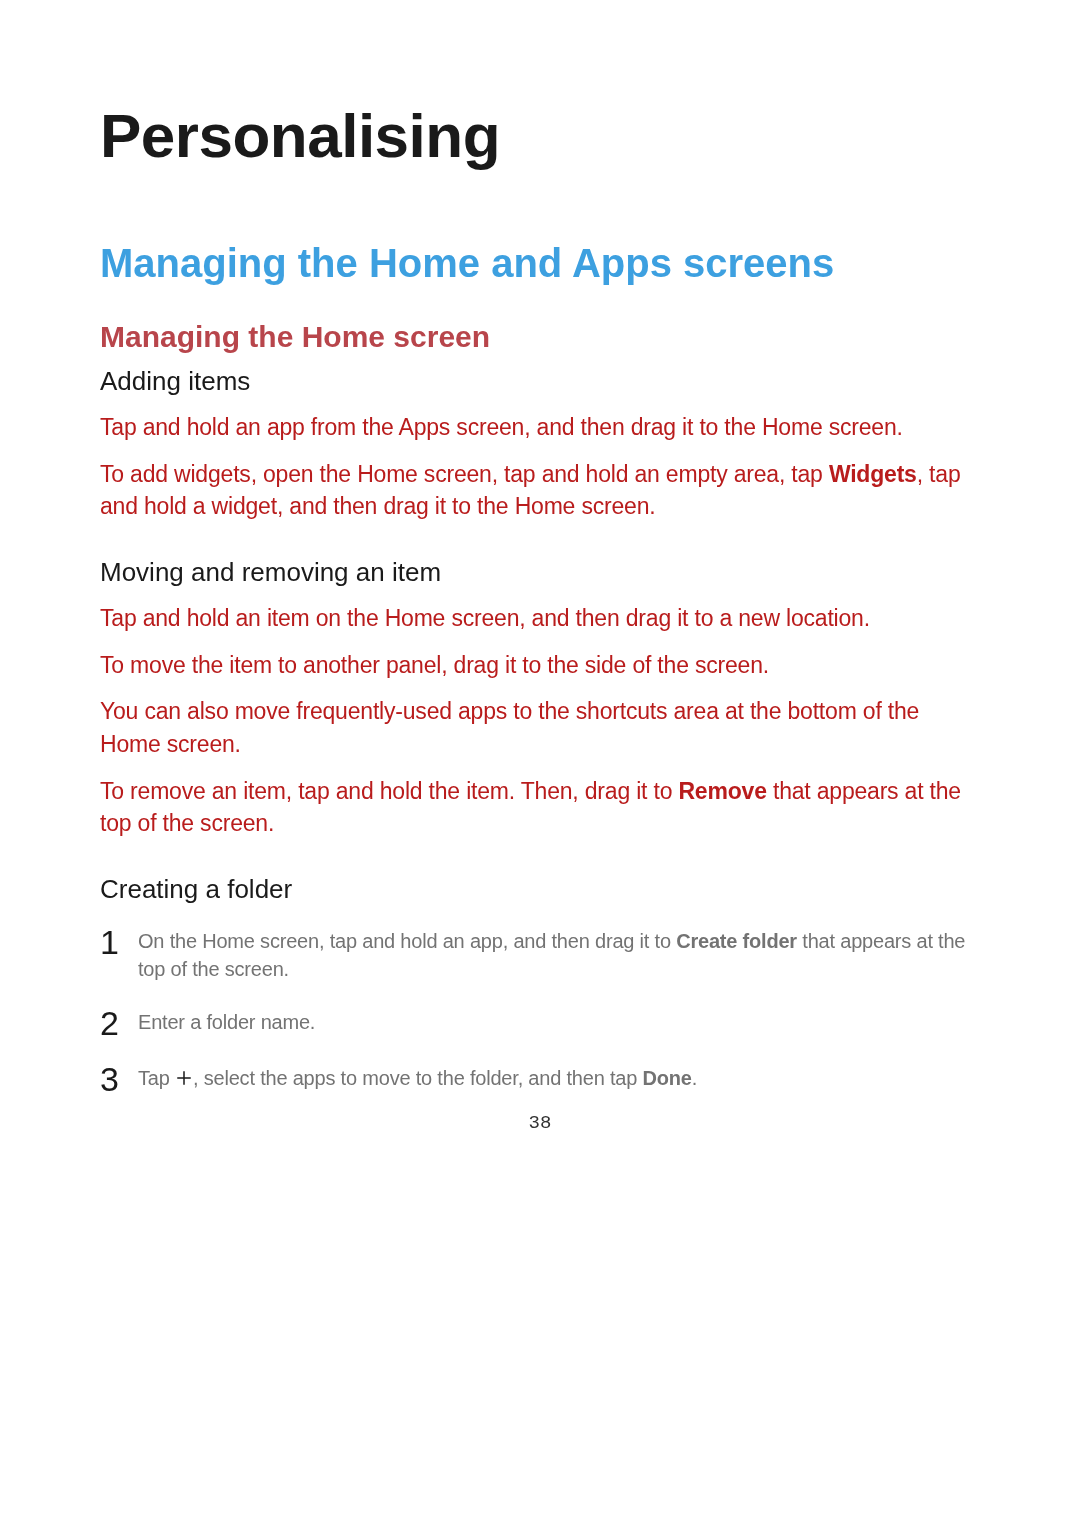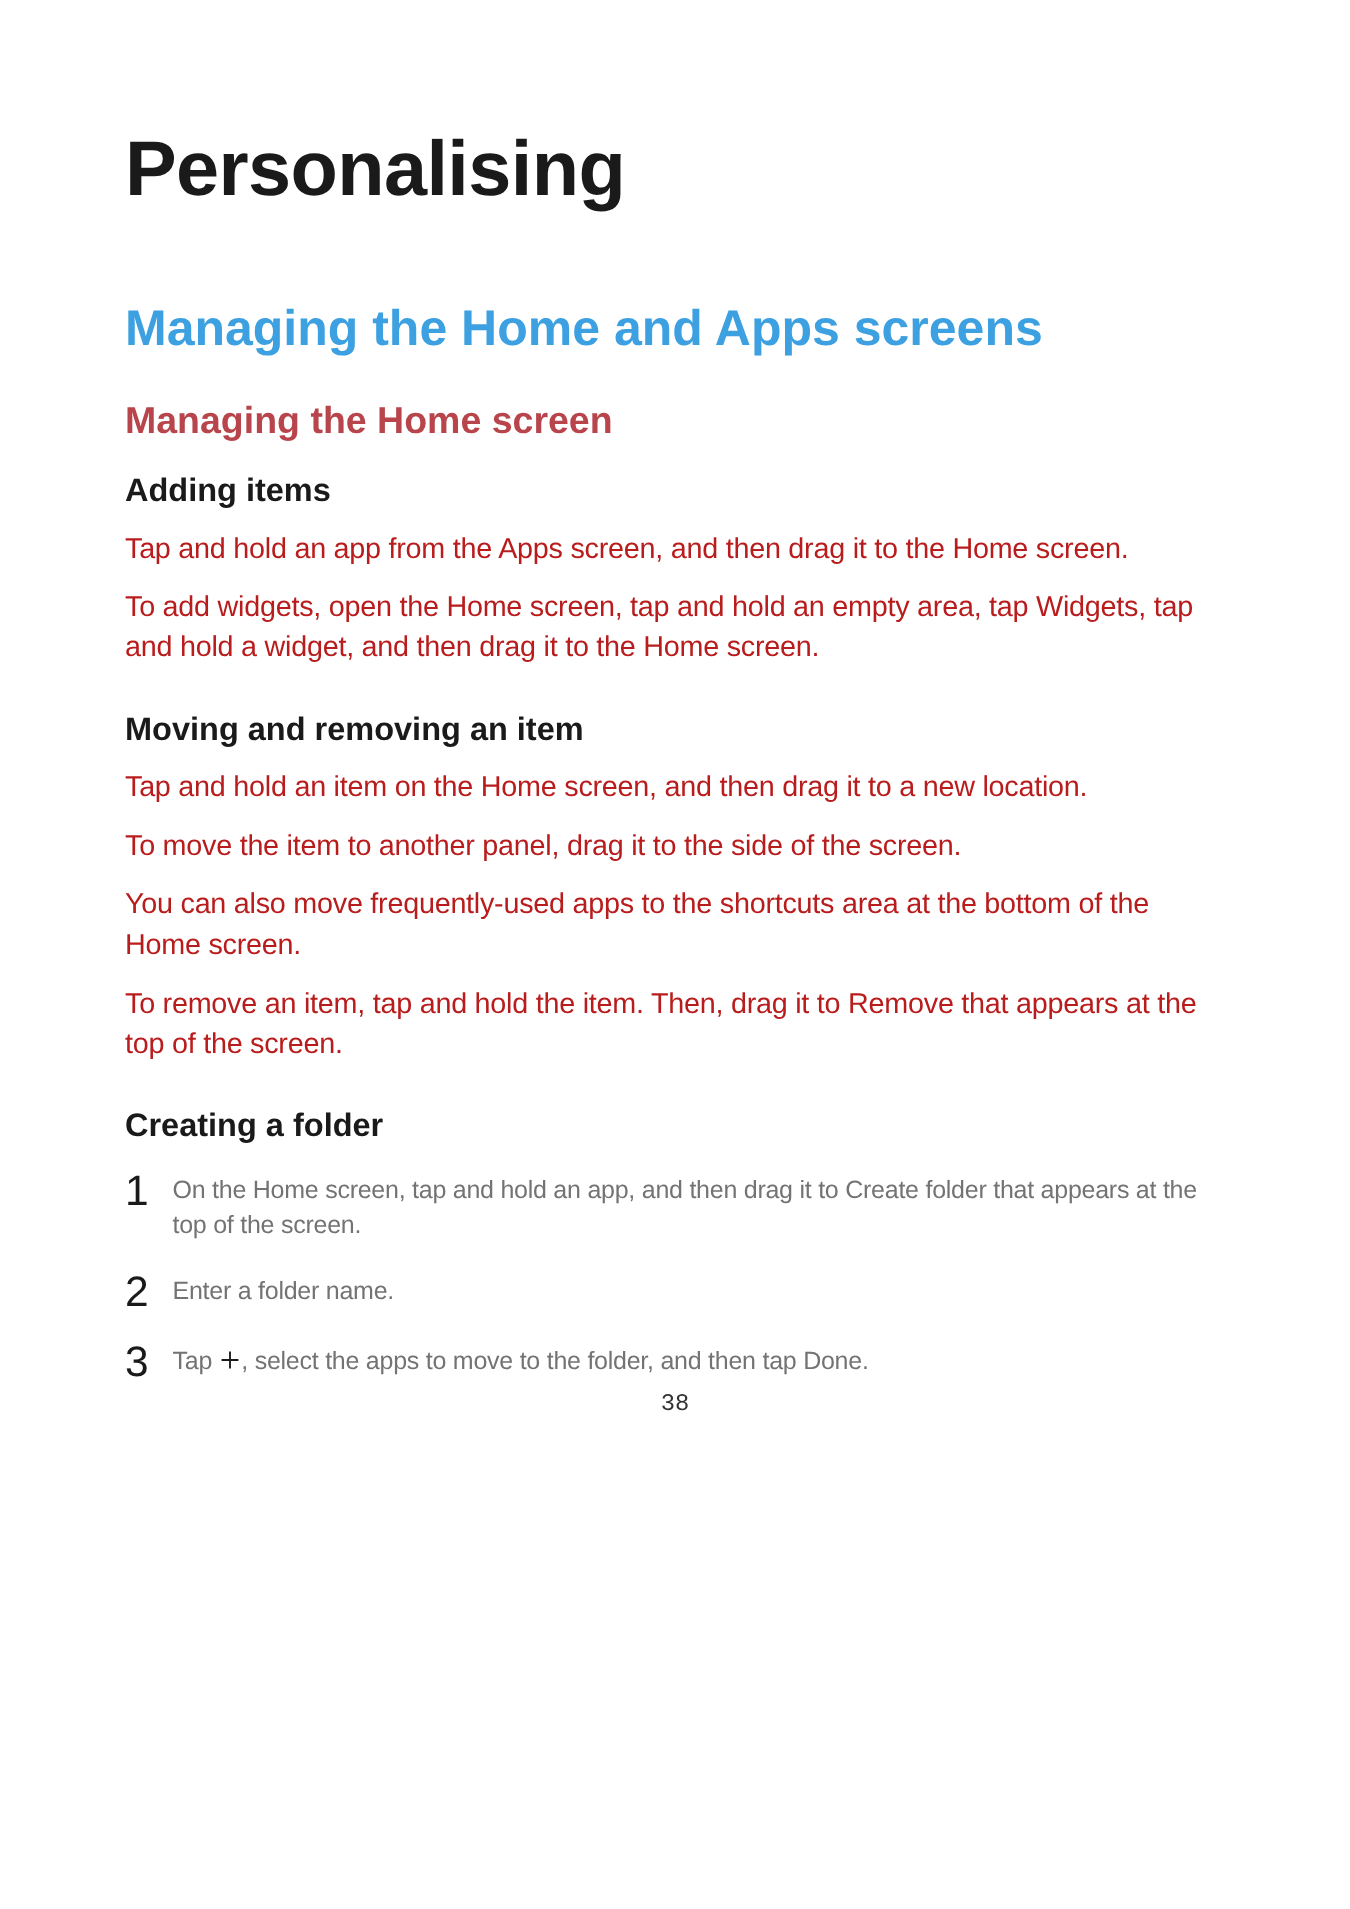--- a/index.html
+++ b/index.html
@@ -27,25 +27,25 @@
     font-size: 40px;
     font-weight: 700;
     color: #3da0e0;
     margin-bottom: 34px;
     margin-top: 36px;
   }
   .h3 {
     font-size: 30px;
     font-weight: 700;
     color: #b8454b;
-    margin-bottom: 23px;
+    margin-bottom: 12px;
   }
   .h4 {
     font-size: 26px;
-    font-weight: 700;
+    font-weight: 400;
     color: #1a1a1a;
     margin-bottom: 14px;
   }
   .body {
     font-size: 23px;
     line-height: 1.42;
     color: #b91c1c;
     margin-bottom: 14px;
     letter-spacing: -0.2px;
   }
@@ -65,21 +65,21 @@
     line-height: 1;
     margin-top: -2px;
   }
   .step-body {
     font-size: 20px;
     line-height: 1.42;
     color: #737373;
     flex: 1;
     letter-spacing: -0.2px;
   }
-  strong { font-weight: 400; }
+  strong { font-weight: 700; }
   .plus-icon {
     display: inline-block;
     vertical-align: -2px;
   }
   .plus-icon svg { width: 18px; height: 18px; }
   .page-number {
     position: absolute;
     bottom: 50px;
     left: 0;
     width: 100%;

